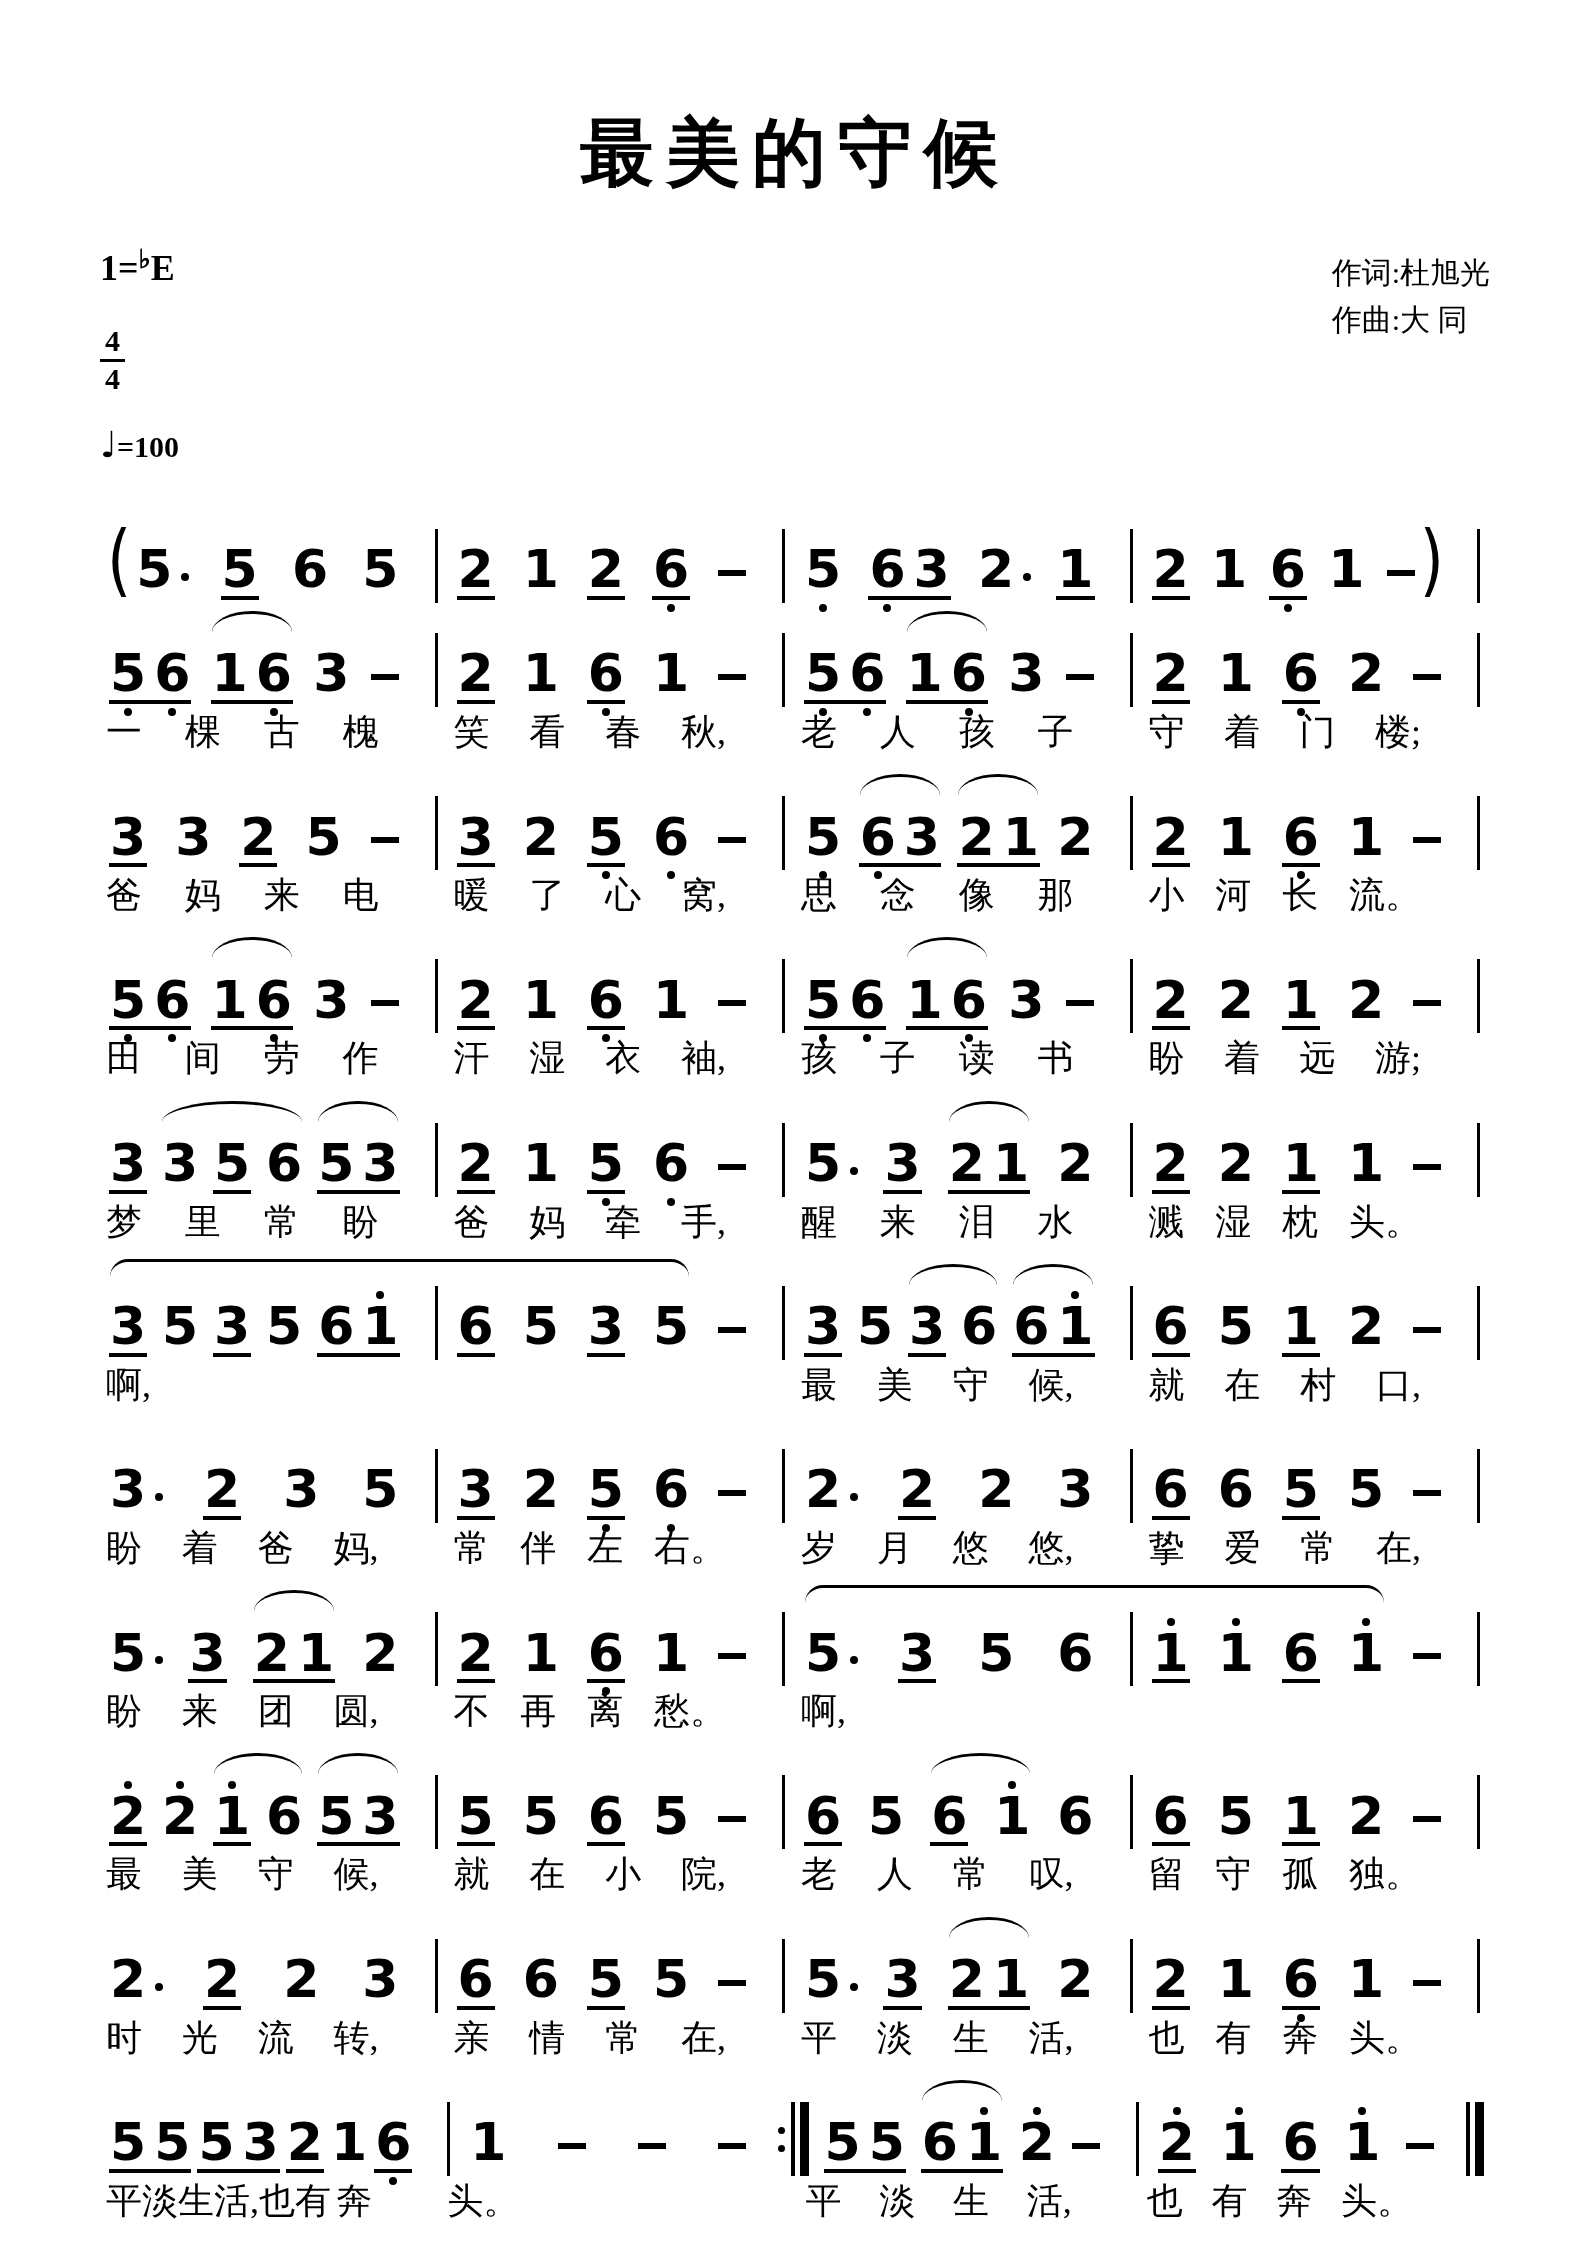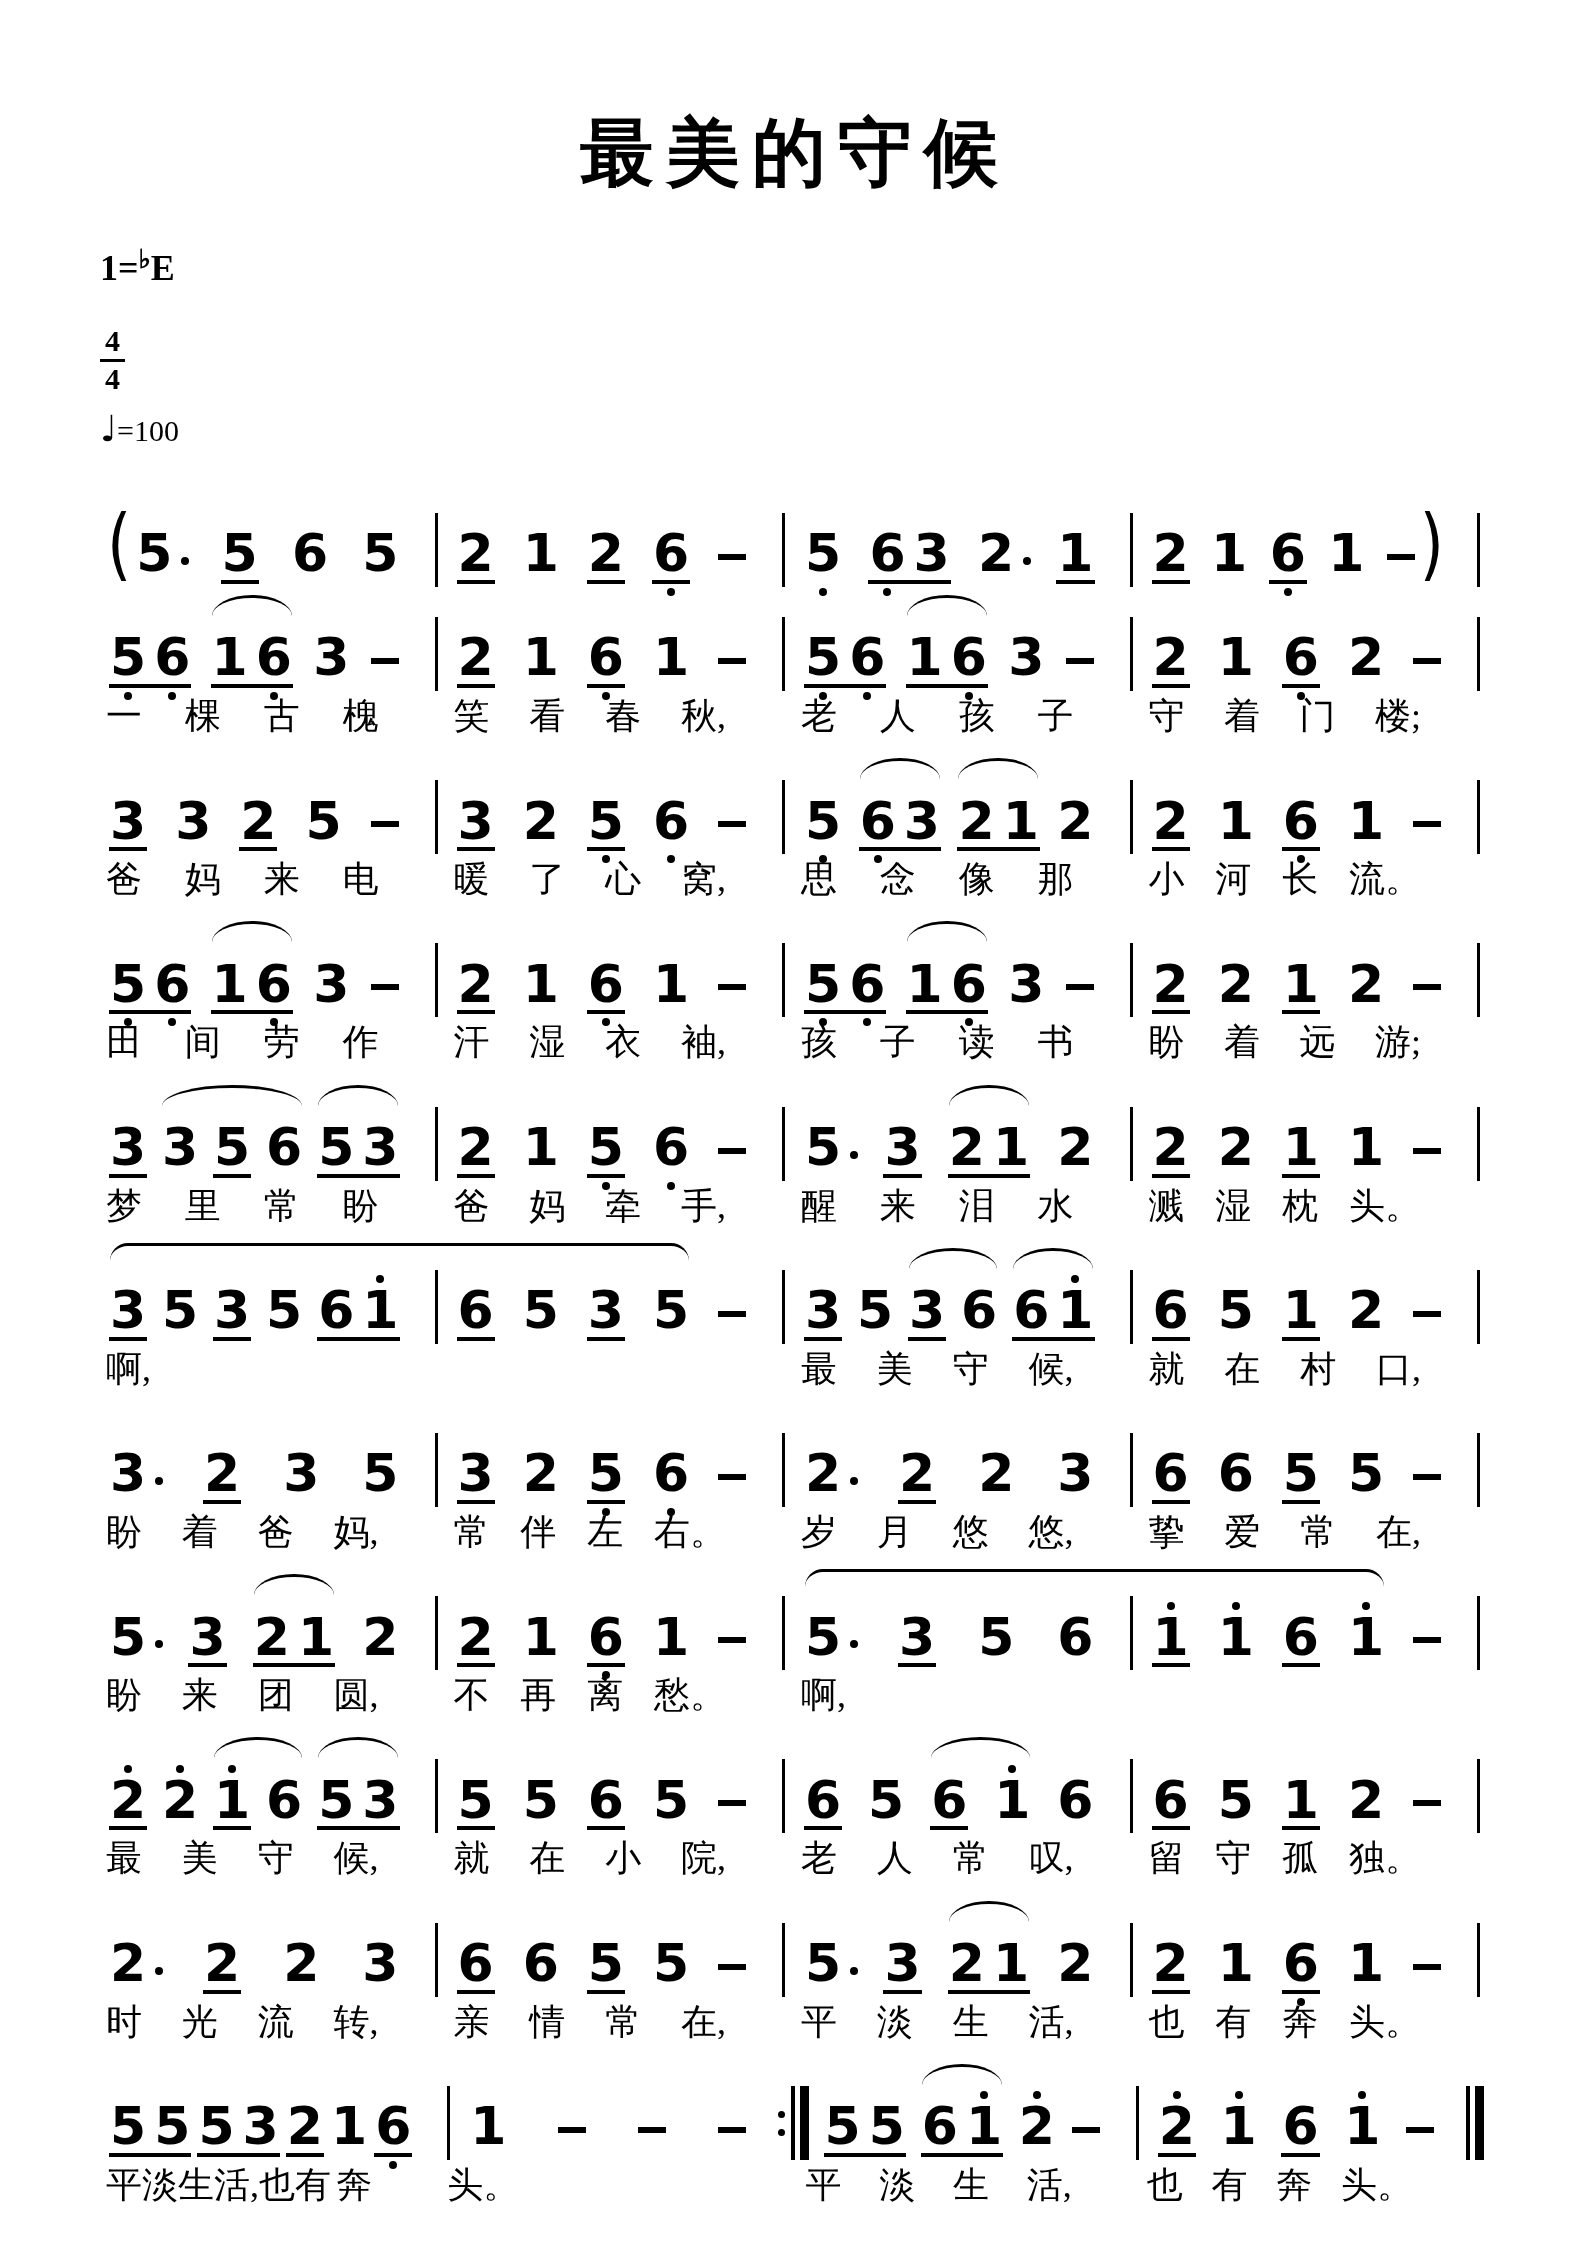--- a/index.html
+++ b/index.html
@@ -5,21 +5,21 @@
   html,body{margin:0;padding:0;background:#fff;color:#000;}
   body{width:1584px;height:2242px;font-family:"Liberation Serif",serif;}
   .page{box-sizing:border-box;width:1584px;height:1684px;padding:104px 94px 0 100px;background:#fff;}
   .title{text-align:center;font-size:74px;font-weight:700;letter-spacing:12px;}
   .meta{display:flex;justify-content:space-between;margin-top:46px;}
   .keyline{display:flex;align-items:flex-start;gap:38px;flex-direction:column;}
   .keysig{font-weight:700;font-size:36px;line-height:1;}
   .keysig .flat{font-size:26px;position:relative;top:-12px;}
   .ts{display:inline-flex;flex-direction:column;align-items:center;font-size:30px;font-weight:700;line-height:1.15;}
   .ts .top{border-bottom:3px solid #000;padding:0 5px;}
-  .tempo{margin-top:12px;font-size:30px;}
+  .tempo{margin-top:28px;font-size:30px;font-weight:bold;}
   .tempo .qn{font-family:"DejaVu Sans",sans-serif;font-size:36px;}
   .credits{font-size:30px;line-height:1.55;text-align:left;}
   .score{margin-top:34px;}
   .mline{margin-bottom:12px;}
   .notes-row{position:relative;display:flex;align-items:flex-end;padding-top:30px;}
   .bar{flex:1;display:flex;align-items:flex-end;justify-content:space-between;padding:0 22px 0 6px;}
   .group{position:relative;display:flex;align-items:flex-end;}
   .note{position:relative;font-family:"DejaVu Sans",sans-serif;font-weight:700;font-size:52px;line-height:0.8;padding:0 4px;}
   .group.u::after{content:"";position:absolute;left:3px;right:3px;bottom:-9px;height:4px;background:#000;}
   .dot{position:absolute;left:50%;transform:translateX(-50%);width:8px;height:8px;border-radius:50%;background:#000;}
@@ -54,20 +54,24 @@
         <span class="keysig"><span>1=</span><span class="flat">♭</span><span>E</span></span>
         <span class="ts">
           <span class="top">4</span>
           <span>4</span>
         </span>
       </div>
       <div class="tempo">
         <span class="qn">♩</span><span>=100</span>
       </div>
     </div>
+    <div class="credits">
+      <div>作词:杜旭光</div>
+      <div>作曲:大 同</div>
+    </div>
   </div>
 
   <div class="score">
       <div class="mline">
         <div class="notes-row">
           <div class="bar">
             <span class="group">
               <span class="paren">(</span>
               <span class="note"><span class="num">5</span></span>
               <span class="augdot"></span>

